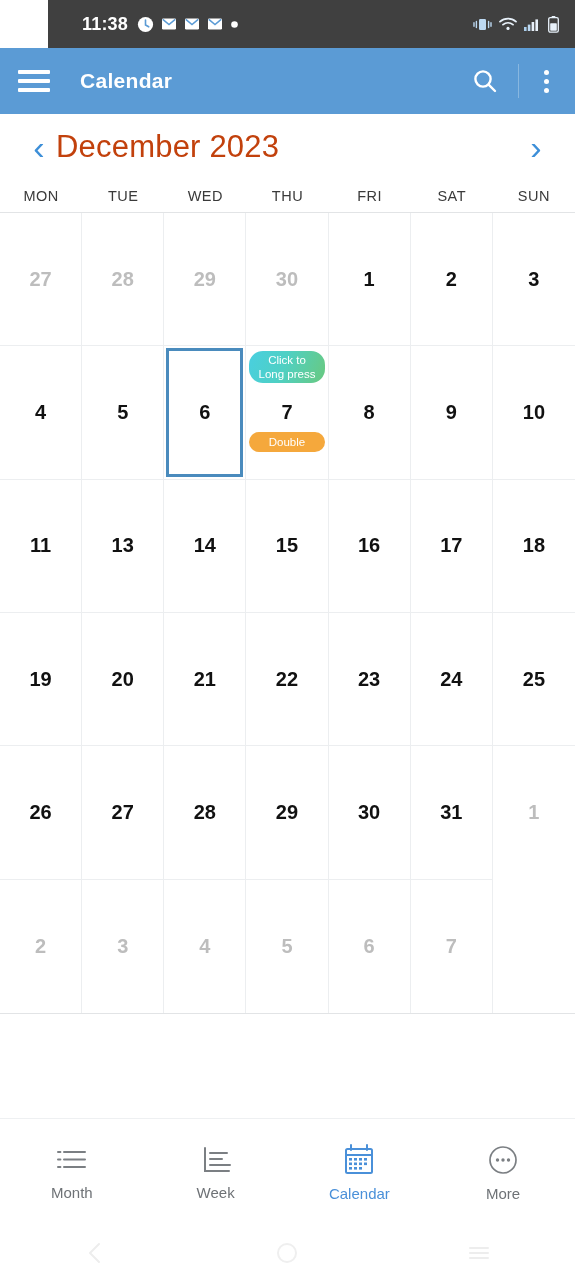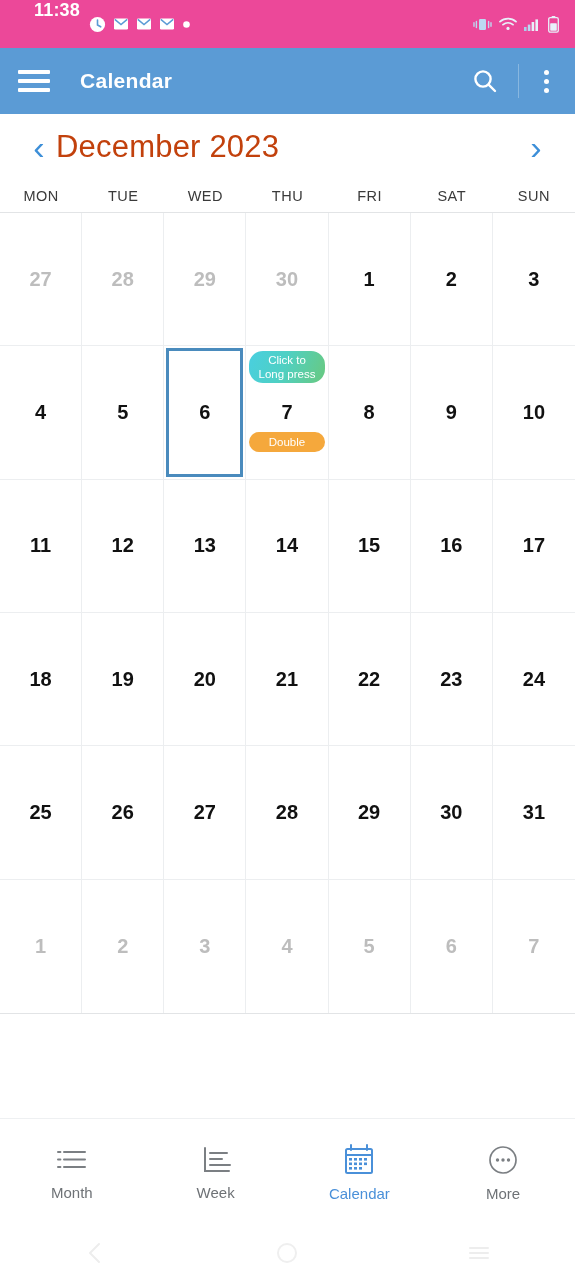--- a/index.html
+++ b/index.html
@@ -6,23 +6,24 @@
   html, body {
     width: 575px; height: 1280px;
     background: #ffffff;
     font-family: "Liberation Sans", sans-serif;
     overflow: hidden;
   }
   #screen { width: 575px; height: 1280px; position: relative; display: flex; flex-direction: column; }
 
   
   .statusbar {
-    height: 48px; background: #ec4899; flex: 0 0 48px;
-    display: flex; padding: 0 16px 0 34px;
+    height: 48px; background: #404040; flex: 0 0 48px;
+    display: flex; align-items: center; padding: 0 16px 0 34px;
     color: #ffffff;
+    margin-left: 48px;
   }
   .sb-time { font-size: 18px; font-weight: bold; letter-spacing: .2px; color:#ffffff; }
   .sb-left-icons { display: flex; align-items: center; gap: 7px; margin-left: 9px; }
   .sb-right { margin-left: auto; display: flex; align-items: center; gap: 7px; }
   .ic { display: inline-flex; align-items: center; justify-content: center; }
 
   
   .appbar {
     height: 66px; background: #5b9bd5; flex: 0 0 66px;
     display: flex; align-items: center; padding: 0 16px 0 18px;
@@ -241,23 +242,20 @@
         <span class="daynum">8</span>
       </div>
       <div class="cell">
         <span class="daynum">9</span>
       </div>
       <div class="cell">
         <span class="daynum">10</span>
       </div>
       <div class="cell">
         <span class="daynum">11</span>
-      </div>
-      <div class="cell">
-        <span class="daynum">12</span>
       </div>
       <div class="cell">
         <span class="daynum">13</span>
       </div>
       <div class="cell">
         <span class="daynum">14</span>
       </div>
       <div class="cell">
         <span class="daynum">15</span>
       </div>

